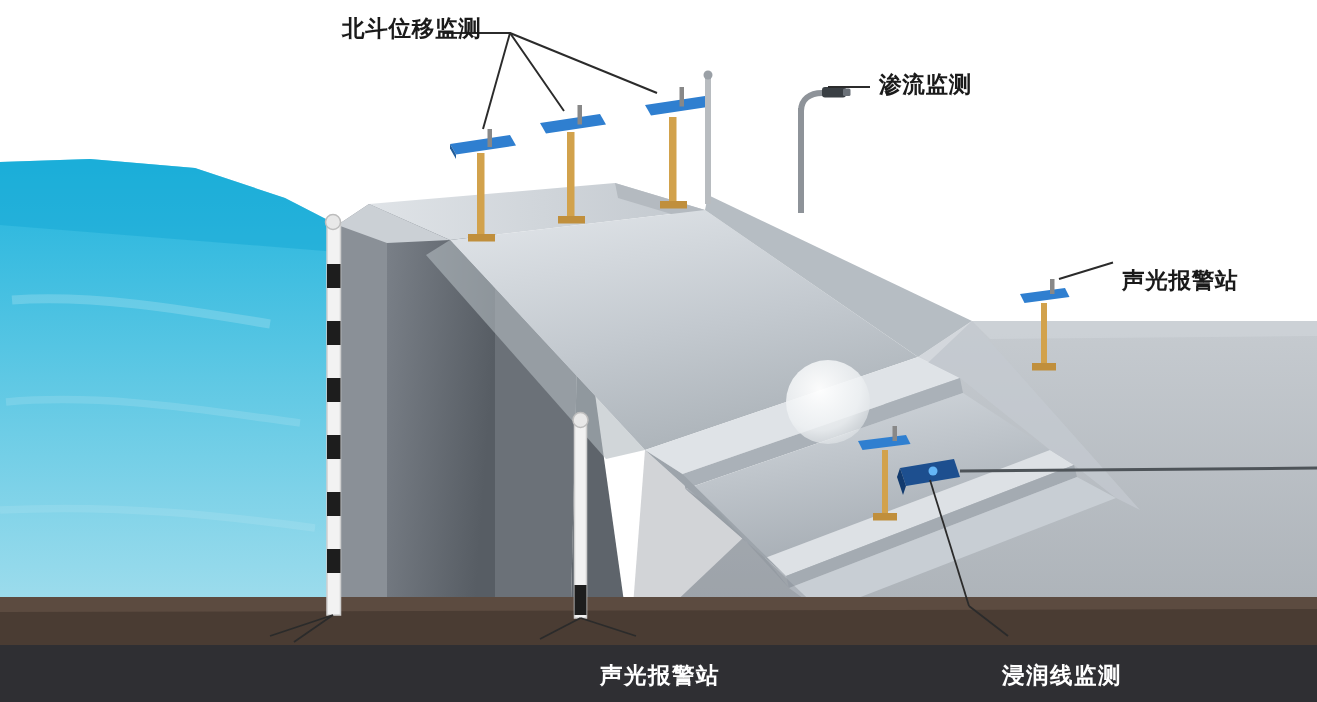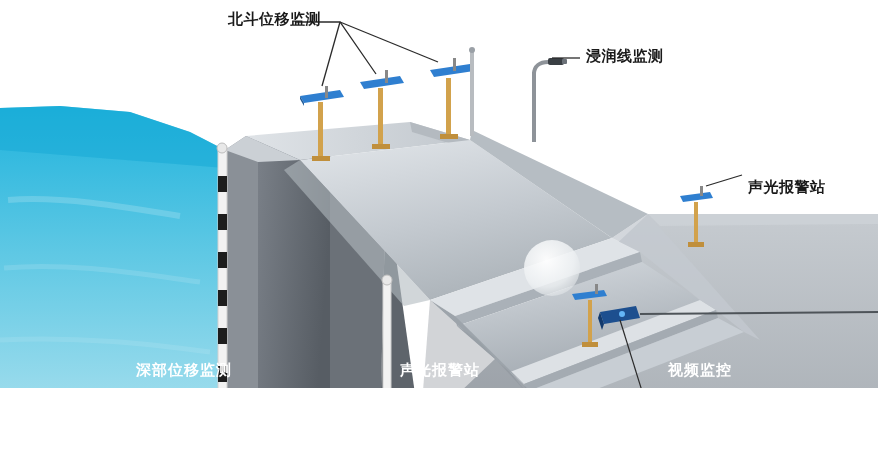--- a/index.html
+++ b/index.html
@@ -6,21 +6,21 @@
     margin: 0;
     padding: 0;
     background: #ffffff;
   }
   body {
     font-family: "DejaVu Sans", "Liberation Sans", sans-serif;
   }
   #stage {
     position: relative;
     width: 878px;
-    height: 388px;
+    height: 468px;
     overflow: hidden;
     background: #ffffff;
   }
   #scene {
     position: absolute;
     inset: 0;
   }
   .label {
     position: absolute;
     font-size: 15px;
@@ -222,23 +222,22 @@
       <path d="M580,58 L552,58"></path>
 
       <path d="M742,175 L706,186"></path>
     </g>
 
     <rect x="0" y="430" width="878" height="38" fill="#2f2f33"></rect>
   </svg>
 
   <div class="label" style="left:228px; top:10px;">北斗位移监测</div>
 
-  <div class="label" style="left:586px; top:47px;">浸润线监测</div>
+  <div class="label" style="left:586px; top:47px;">渗流监测</div>
 
   <div class="label" style="left:748px; top:178px;">声光报警站</div>
 
-  <div class="bottom-label" style="left:136px;">深部位移监测</div>
 
   <div class="bottom-label" style="left:400px;">声光报警站</div>
 
-  <div class="bottom-label" style="left:668px;">视频监控</div>
+  <div class="bottom-label" style="left:668px;">浸润线监测</div>
 
 </div>
 
 </body></html>

